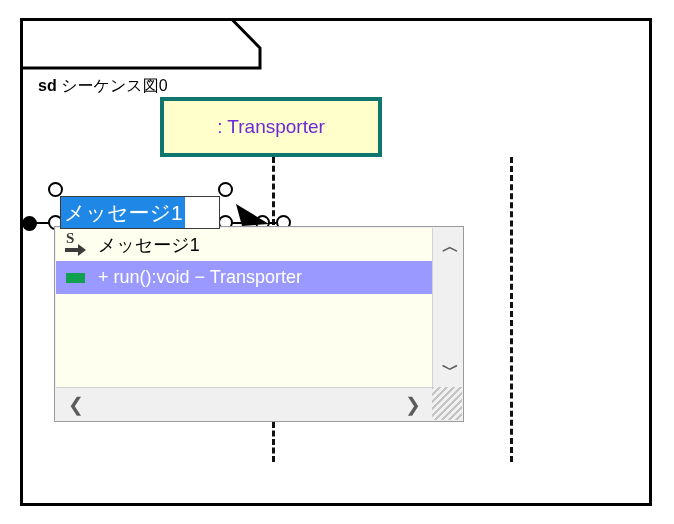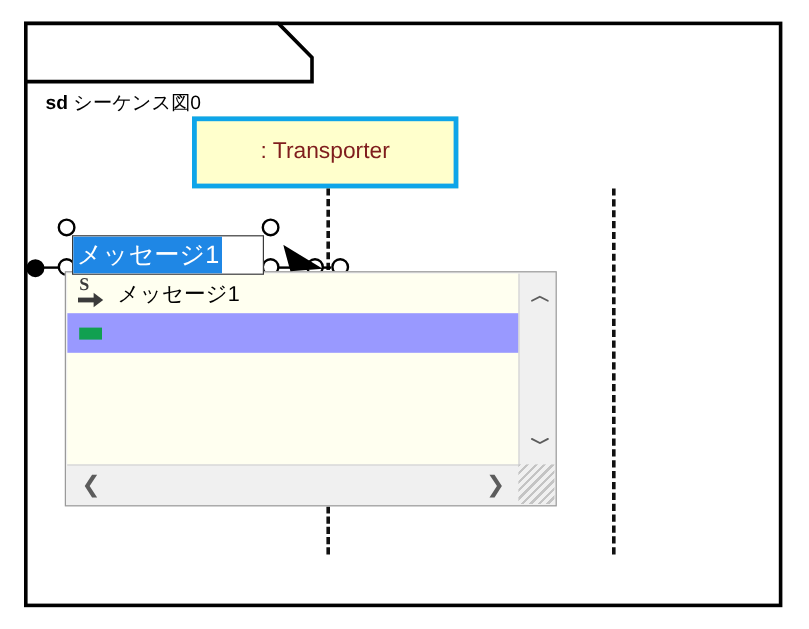--- a/index.html
+++ b/index.html
@@ -55,27 +55,27 @@
     margin-top: 48px;
   }
   .sd-tab-text .kw {
     font-weight: bold;
   }
 
   
   .lifeline-head {
     position: absolute;
     background: #ffffcc;
-    border: 4px solid #0ea5e9;
+    border: 4px solid #0f766e;
     box-sizing: border-box;
     display: flex;
     align-items: center;
     justify-content: center;
     font-size: 19px;
-    color: #7f1d1d;
+    color: #6d28d9;
     white-space: nowrap;
   }
   .lifeline-stem {
     position: absolute;
     width: 0;
     border-left: 3px dashed #111111;
   }
 
   
   .msg-line {
@@ -312,20 +312,21 @@
           <span class="arrow-shaft"></span>
           <span class="arrow-head"></span>
         </span>
         <span>メッセージ1</span>
       </div>
 
       <div class="popup-row selected">
         <span class="row-icon icon-operation">
           <span class="green-box"></span>
         </span>
+        <span>+ run():void − Transporter</span>
       </div>
 
     </div>
 
     <div class="vscroll">
       <span class="scroll-btn up">︿</span>
       <span class="scroll-btn dn">﹀</span>
     </div>
 
     <div class="hscroll">

